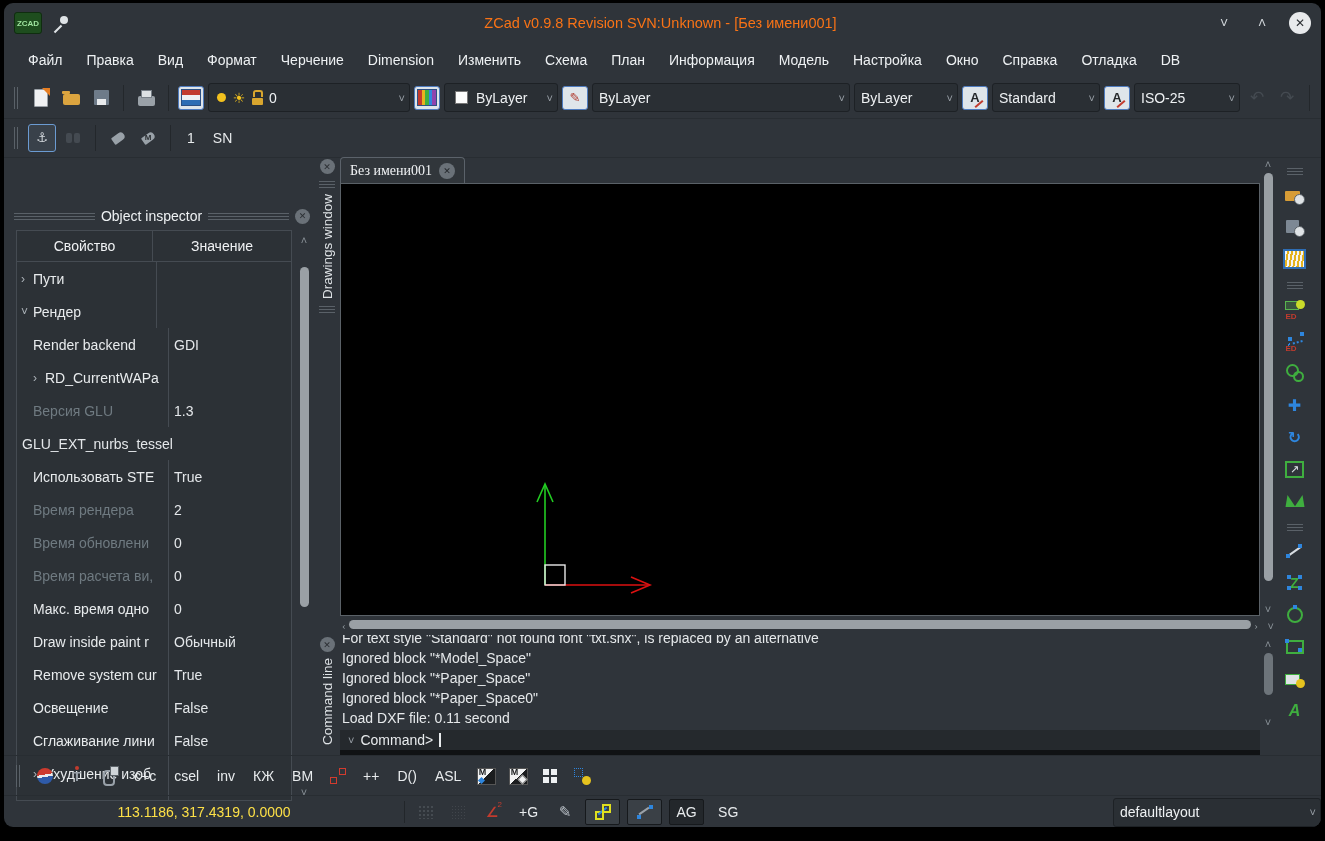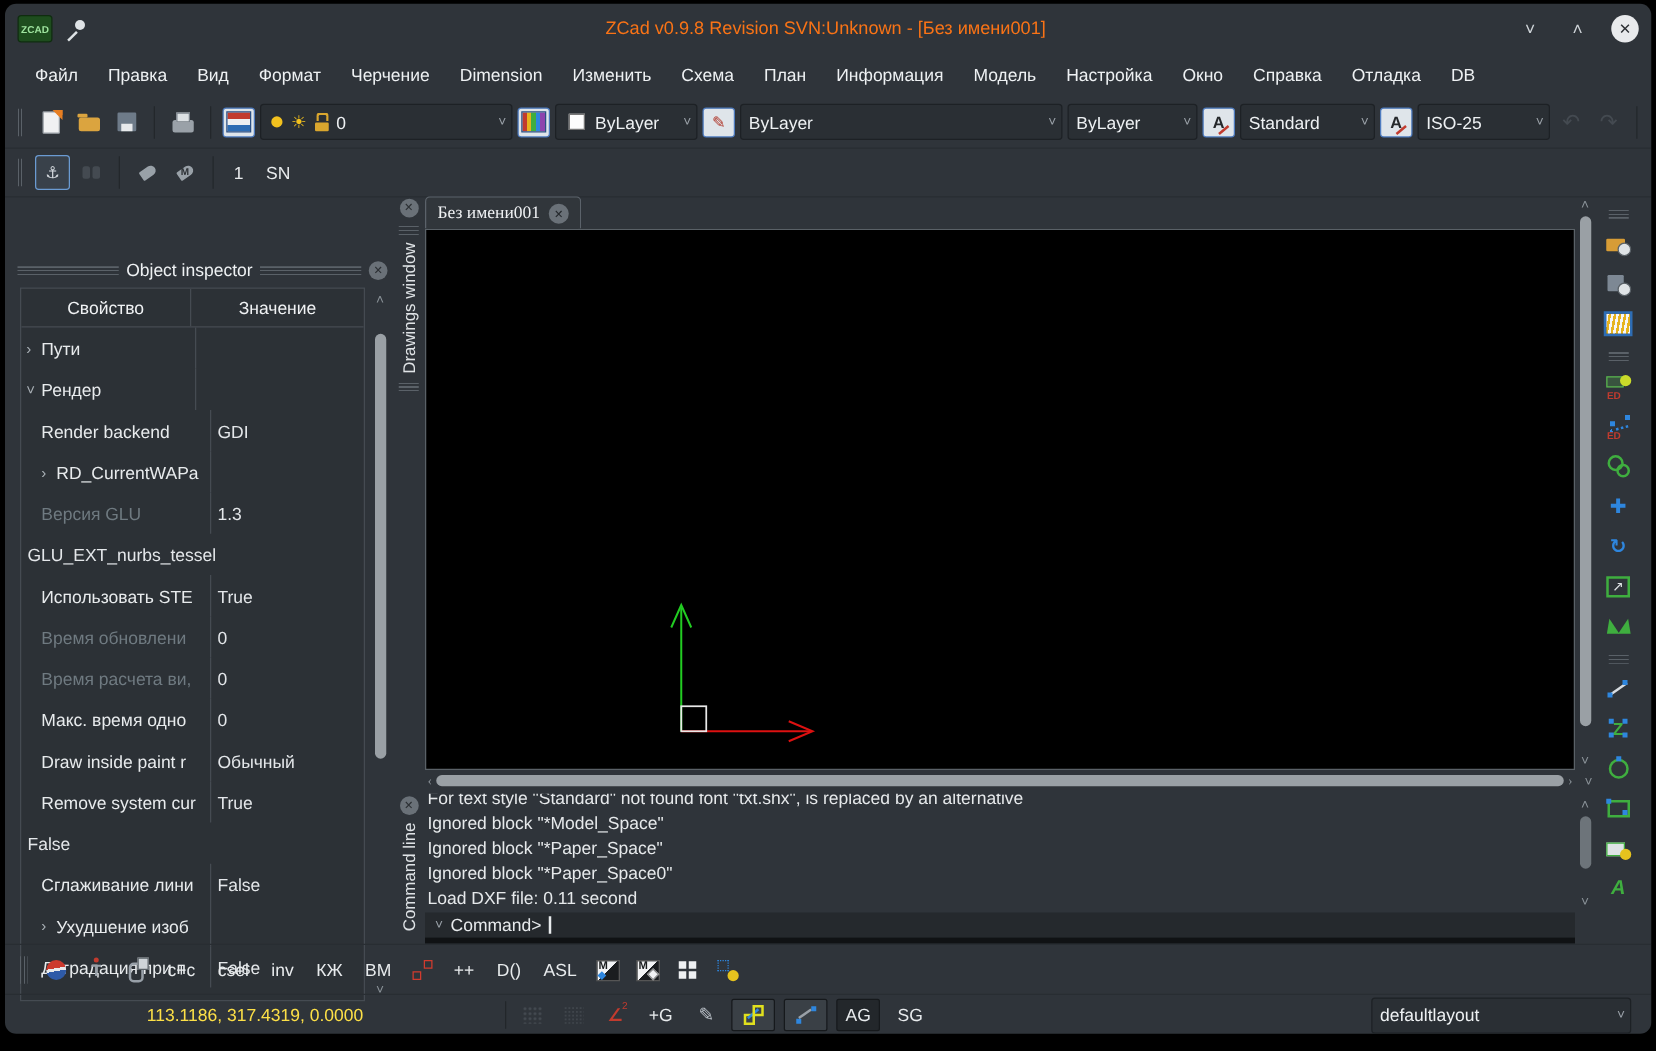--- a/index.html
+++ b/index.html
@@ -98,21 +98,21 @@
   .bottom-bar{position:absolute;left:0;right:0;top:752px;height:40px;display:flex;align-items:center;padding:0 8px;gap:6px;border-top:1px solid #282d32;}
   .bottom-bar .tbtn-text{padding:3px 6px;}
   
   .statusbar{position:absolute;left:0;right:0;top:792px;height:32px;display:flex;align-items:center;border-top:1px solid #282d32;}
   .coords{width:400px;text-align:center;color:#fde047;}
   .sb-sep{width:1px;height:22px;background:#22262a;margin-right:8px;}
   .sb-items{display:flex;align-items:center;gap:7px;}
   .sb-btn{height:24px;min-width:27px;background:#3a4046;border:1px solid #16191c;border-radius:2px;
     display:flex;align-items:center;justify-content:center;padding:0 3px;}
   .sb-btn.pressed{background:#23272b;}
-  .layout-combo{margin-left:auto;margin-right:16px;width:196px;justify-content:center;}
+  .layout-combo{margin-left:auto;width:196px;justify-content:center;}
   
   .ig{position:relative;display:inline-flex;align-items:center;justify-content:center;width:20px;height:20px;flex:none;}
   .ig i{position:absolute;display:block;}
   .new-file-icon::before{content:"";width:12px;height:16px;background:#f0f1f2;border:1px solid #9aa0a6;border-radius:1px;}
   .new-file-icon::after{content:"";position:absolute;right:1px;top:0;border:4px solid transparent;border-top-color:#e67e22;border-right-color:#e67e22;}
   .open-file-icon::before{content:"";width:17px;height:11px;background:#dba43f;border-radius:2px;margin-top:4px;}
   .open-file-icon::after{content:"";position:absolute;left:1px;top:3px;width:8px;height:3px;background:#dba43f;border-radius:1px;}
   .save-file-icon::before{content:"";width:15px;height:15px;background:#6e7b89;border-radius:1px;}
   .save-file-icon::after{content:"";position:absolute;bottom:3px;width:9px;height:6px;background:#e8eaec;}
   .print-icon::before{content:"";width:17px;height:10px;background:#9aa1a8;border-radius:2px;margin-top:7px;}
@@ -405,20 +405,26 @@
               <div class="oi-cell oi-val">GLU_EXT_nurbs_tessel</div>
             </div>
             <div class="oi-row">
               <div class="oi-cell oi-prop" style="padding-left: 16px;">
                 <span>Использовать STE</span>
               </div>
               <div class="oi-cell oi-val">True</div>
             </div>
             <div class="oi-row">
               <div class="oi-cell oi-prop gray" style="padding-left: 16px;">
+                <span>Время рендера</span>
+              </div>
+              <div class="oi-cell oi-val">2</div>
+            </div>
+            <div class="oi-row">
+              <div class="oi-cell oi-prop gray" style="padding-left: 16px;">
                 <span>Время обновлени</span>
               </div>
               <div class="oi-cell oi-val">0</div>
             </div>
             <div class="oi-row">
               <div class="oi-cell oi-prop gray" style="padding-left: 16px;">
                 <span>Время расчета ви,</span>
               </div>
               <div class="oi-cell oi-val">0</div>
             </div>
@@ -434,20 +440,23 @@
               </div>
               <div class="oi-cell oi-val">Обычный</div>
             </div>
             <div class="oi-row">
               <div class="oi-cell oi-prop" style="padding-left: 16px;">
                 <span>Remove system cur</span>
               </div>
               <div class="oi-cell oi-val">True</div>
             </div>
             <div class="oi-row">
+              <div class="oi-cell oi-prop" style="padding-left: 16px;">
+                <span>Освещение</span>
+              </div>
               <div class="oi-cell oi-val">False</div>
             </div>
             <div class="oi-row">
               <div class="oi-cell oi-prop" style="padding-left: 16px;">
                 <span>Сглаживание лини</span>
               </div>
               <div class="oi-cell oi-val">False</div>
             </div>
             <div class="oi-row">
               <div class="oi-cell oi-prop" style="padding-left: 16px;">

